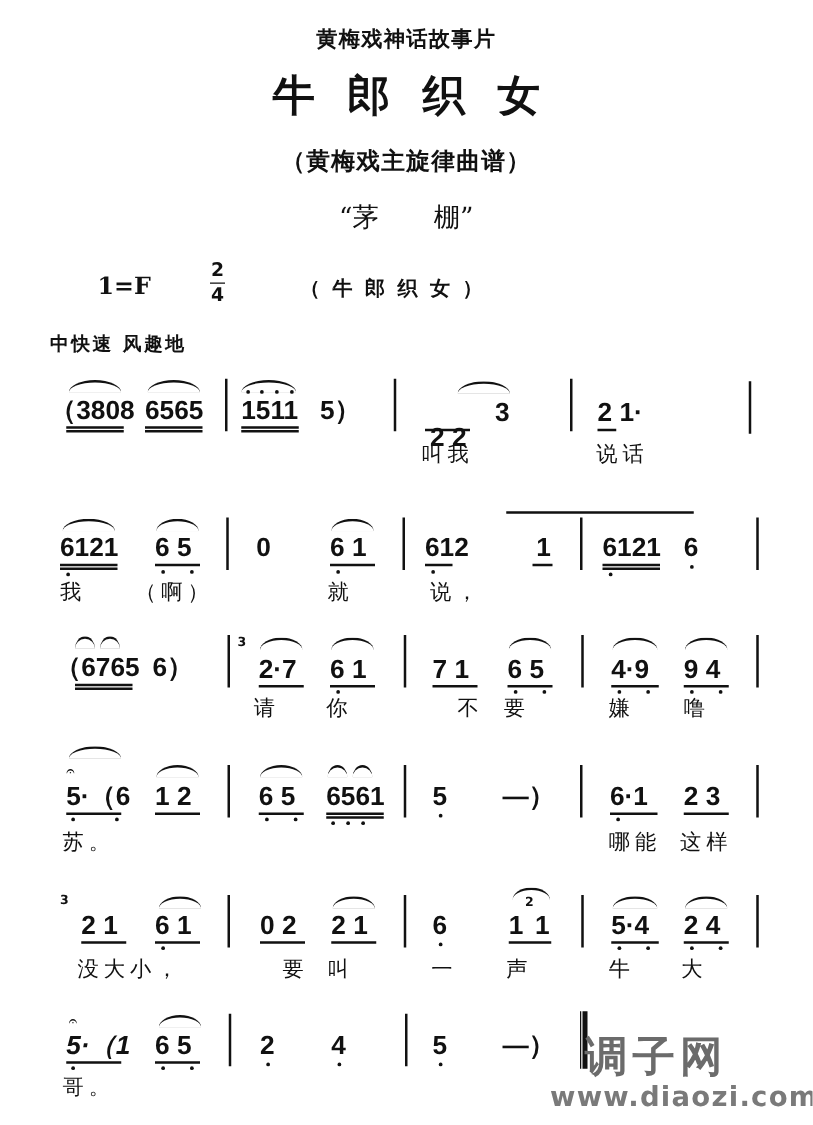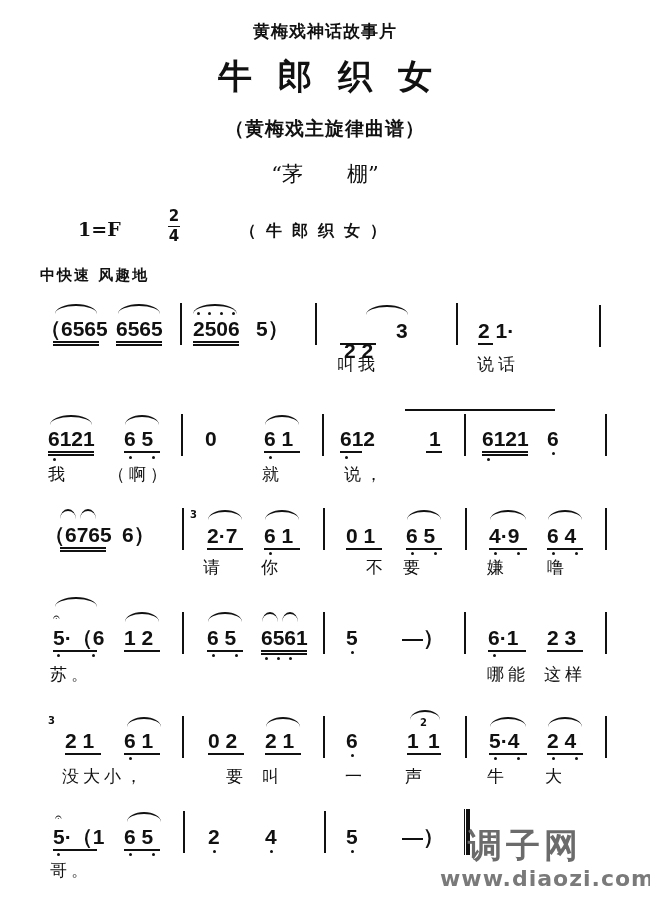--- a/index.html
+++ b/index.html
@@ -40,33 +40,33 @@
 <div class="abs t-paren">（黄梅戏主旋律曲谱）</div>
 <div class="abs t-song"><span>“茅</span><span class="gap"></span><span>棚”</span></div>
 <div class="abs key">1=F</div>
 <div class="abs tsig"><span>2</span><span class="bar"></span><span>4</span></div>
 <div class="abs role">（牛郎织女）</div>
 <div class="abs tempo">中快速  风趣地</div>
 
 <div>
   <div class="slur" style="left:55px;top:304px;width:42px;"></div>
   <div class="slur" style="left:118px;top:304px;width:42px;"></div>
-  <div class="note" style="left:40px;top:318px;">（6565</div>
+  <div class="note" style="left:40px;top:318px;">（3808</div>
   <div class="ul" style="left:53px;top:341px;width:46px;"></div>
   <div class="ul" style="left:53px;top:344px;width:46px;"></div>
   <div class="note" style="left:116px;top:318px;">6565</div>
   <div class="ul" style="left:116px;top:341px;width:46px;"></div>
   <div class="ul" style="left:116px;top:344px;width:46px;"></div>
   <div class="barline" style="left:180px;top:303px;height:42px;"></div>
   <div class="slur" style="left:193px;top:304px;width:44px;"></div>
   <div class="dot" style="left:197px;top:312px;"></div>
   <div class="dot" style="left:208px;top:312px;"></div>
   <div class="dot" style="left:220px;top:312px;"></div>
   <div class="dot" style="left:232px;top:312px;"></div>
-  <div class="note" style="left:193px;top:318px;">2506</div>
+  <div class="note" style="left:193px;top:318px;">1511</div>
   <div class="ul" style="left:193px;top:341px;width:46px;"></div>
   <div class="ul" style="left:193px;top:344px;width:46px;"></div>
   <div class="note" style="left:256px;top:318px;">5）</div>
   <div class="barline" style="left:315px;top:303px;height:42px;"></div>
   <div class="slur" style="left:366px;top:305px;width:42px;"></div>
   <div class="note" style="left:344px;top:320px;margin-top:20px;">2 2</div>
   <div class="ul" style="left:340px;top:343px;width:36px;"></div>
   <div class="note" style="left:396px;top:320px;">3</div>
   <div class="barline" style="left:456px;top:303px;height:42px;"></div>
   <div class="note" style="left:478px;top:320px;">2 1·</div>
@@ -124,35 +124,35 @@
   <div class="barline" style="left:182px;top:508px;height:42px;"></div>
   <div class="grace" style="left:190px;top:510px;">3</div>
   <div class="slur" style="left:208px;top:510px;width:34px;"></div>
   <div class="note" style="left:207px;top:525px;">2·7</div>
   <div class="ul" style="left:207px;top:548px;width:36px;"></div>
   <div class="slur" style="left:265px;top:510px;width:34px;"></div>
   <div class="note" style="left:264px;top:525px;">6 1</div>
   <div class="ul" style="left:264px;top:548px;width:36px;"></div>
   <div class="dot" style="left:269px;top:552px;"></div>
   <div class="barline" style="left:323px;top:508px;height:42px;"></div>
-  <div class="note" style="left:346px;top:525px;">0 1</div>
+  <div class="note" style="left:346px;top:525px;">7 1</div>
   <div class="ul" style="left:346px;top:548px;width:36px;"></div>
   <div class="slur" style="left:407px;top:510px;width:34px;"></div>
   <div class="note" style="left:406px;top:525px;">6 5</div>
   <div class="ul" style="left:406px;top:548px;width:36px;"></div>
   <div class="dot" style="left:411px;top:552px;"></div>
   <div class="dot" style="left:434px;top:552px;"></div>
   <div class="barline" style="left:465px;top:508px;height:42px;"></div>
   <div class="slur" style="left:490px;top:510px;width:36px;"></div>
   <div class="note" style="left:489px;top:525px;">4·9</div>
   <div class="ul" style="left:489px;top:548px;width:38px;"></div>
   <div class="dot" style="left:494px;top:552px;"></div>
   <div class="dot" style="left:517px;top:552px;"></div>
   <div class="slur" style="left:548px;top:510px;width:34px;"></div>
-  <div class="note" style="left:547px;top:525px;">6 4</div>
+  <div class="note" style="left:547px;top:525px;">9 4</div>
   <div class="ul" style="left:547px;top:548px;width:36px;"></div>
   <div class="dot" style="left:552px;top:552px;"></div>
   <div class="dot" style="left:575px;top:552px;"></div>
   <div class="barline" style="left:605px;top:508px;height:42px;"></div>
   <div class="lyric" style="left:203px;top:557px;">请</div>
   <div class="lyric" style="left:261px;top:557px;">你</div>
   <div class="lyric" style="left:366px;top:557px;">不</div>
   <div class="lyric" style="left:403px;top:557px;">要</div>
   <div class="lyric" style="left:487px;top:557px;">嫌</div>
   <div class="lyric" style="left:547px;top:557px;">噜</div>
@@ -236,21 +236,21 @@
   <div class="lyric" style="left:226px;top:766px;">要</div>
   <div class="lyric" style="left:262px;top:766px;">叫</div>
   <div class="lyric" style="left:345px;top:766px;">一</div>
   <div class="lyric" style="left:405px;top:766px;">声</div>
   <div class="lyric" style="left:487px;top:766px;">牛</div>
   <div class="lyric" style="left:545px;top:766px;">大</div>
 </div>
 
 <div>
   <div class="fermata" style="left:55px;top:811px;">𝄐</div>
-  <div class="note" style="left:53px;top:826px;">5·（1</div>
+  <div class="note" style="left:53px;top:826px;font-style:italic;">5·（1</div>
   <div class="ul" style="left:53px;top:849px;width:44px;"></div>
   <div class="dot" style="left:57px;top:853px;"></div>
   <div class="slur" style="left:127px;top:812px;width:34px;"></div>
   <div class="note" style="left:124px;top:826px;">6 5</div>
   <div class="ul" style="left:124px;top:849px;width:36px;"></div>
   <div class="dot" style="left:129px;top:853px;"></div>
   <div class="dot" style="left:152px;top:853px;"></div>
   <div class="barline" style="left:183px;top:811px;height:42px;"></div>
   <div class="note" style="left:208px;top:826px;">2</div>
   <div class="dot" style="left:213px;top:850px;"></div>

